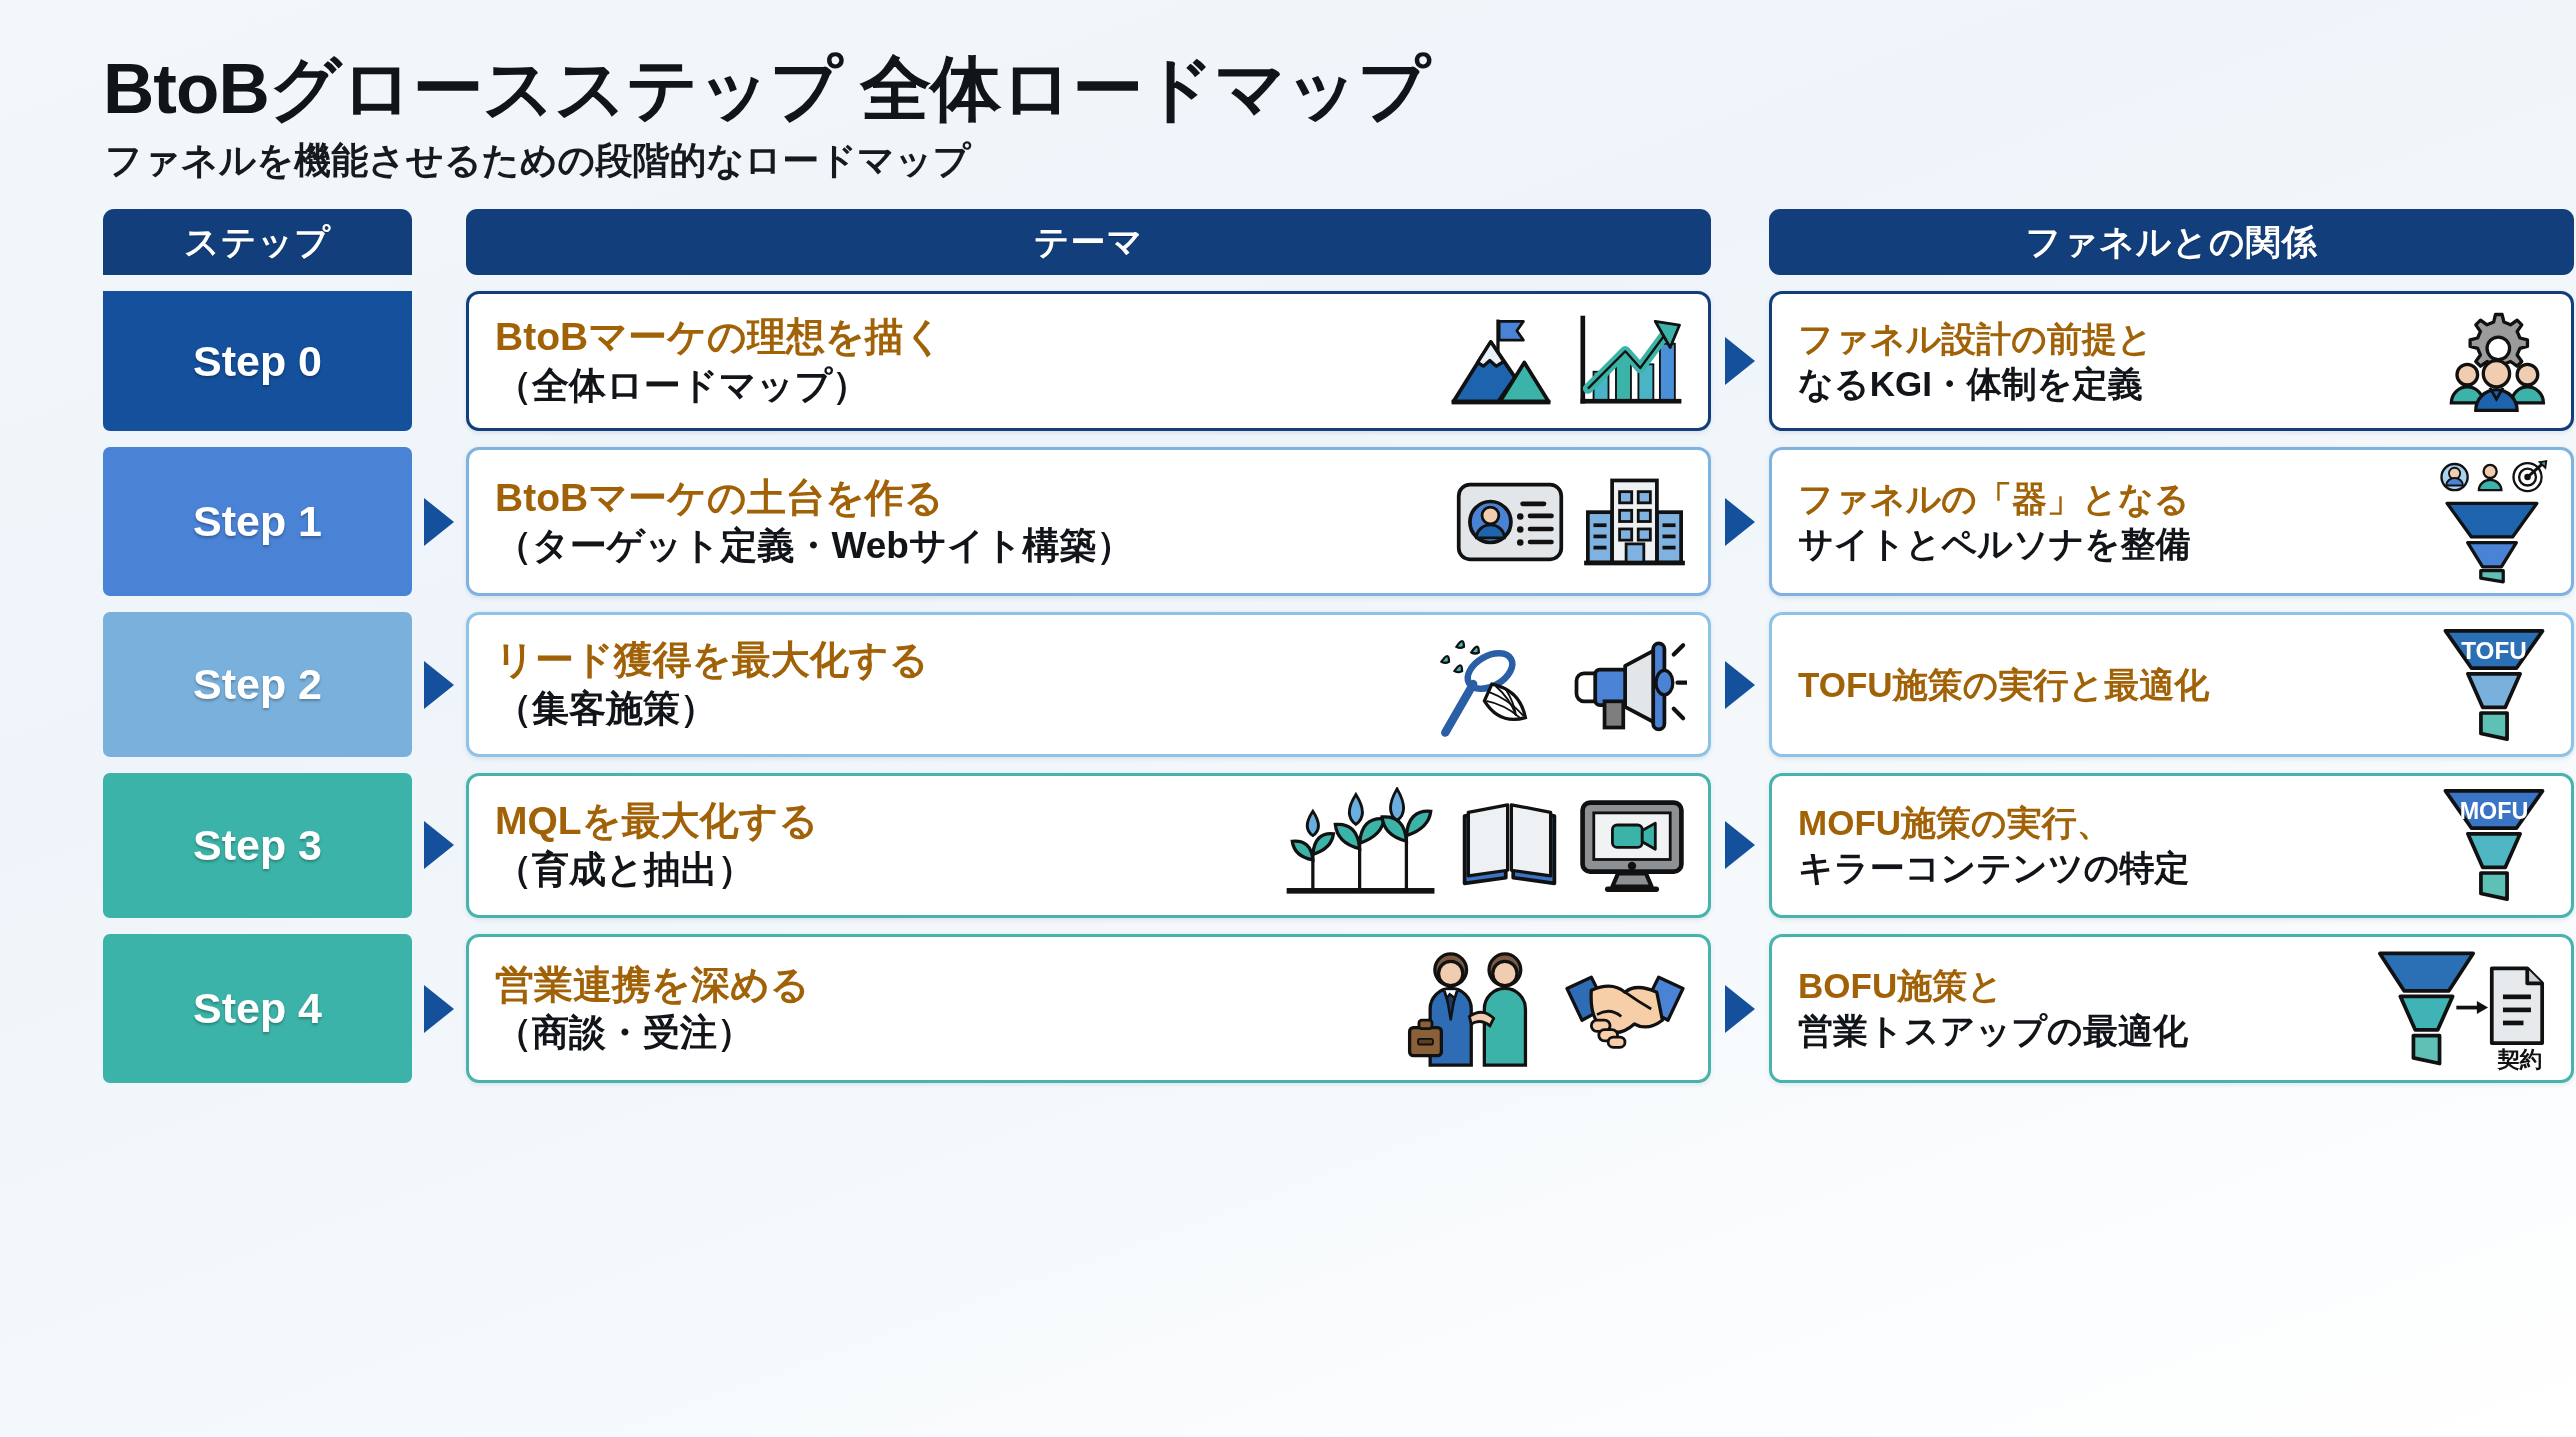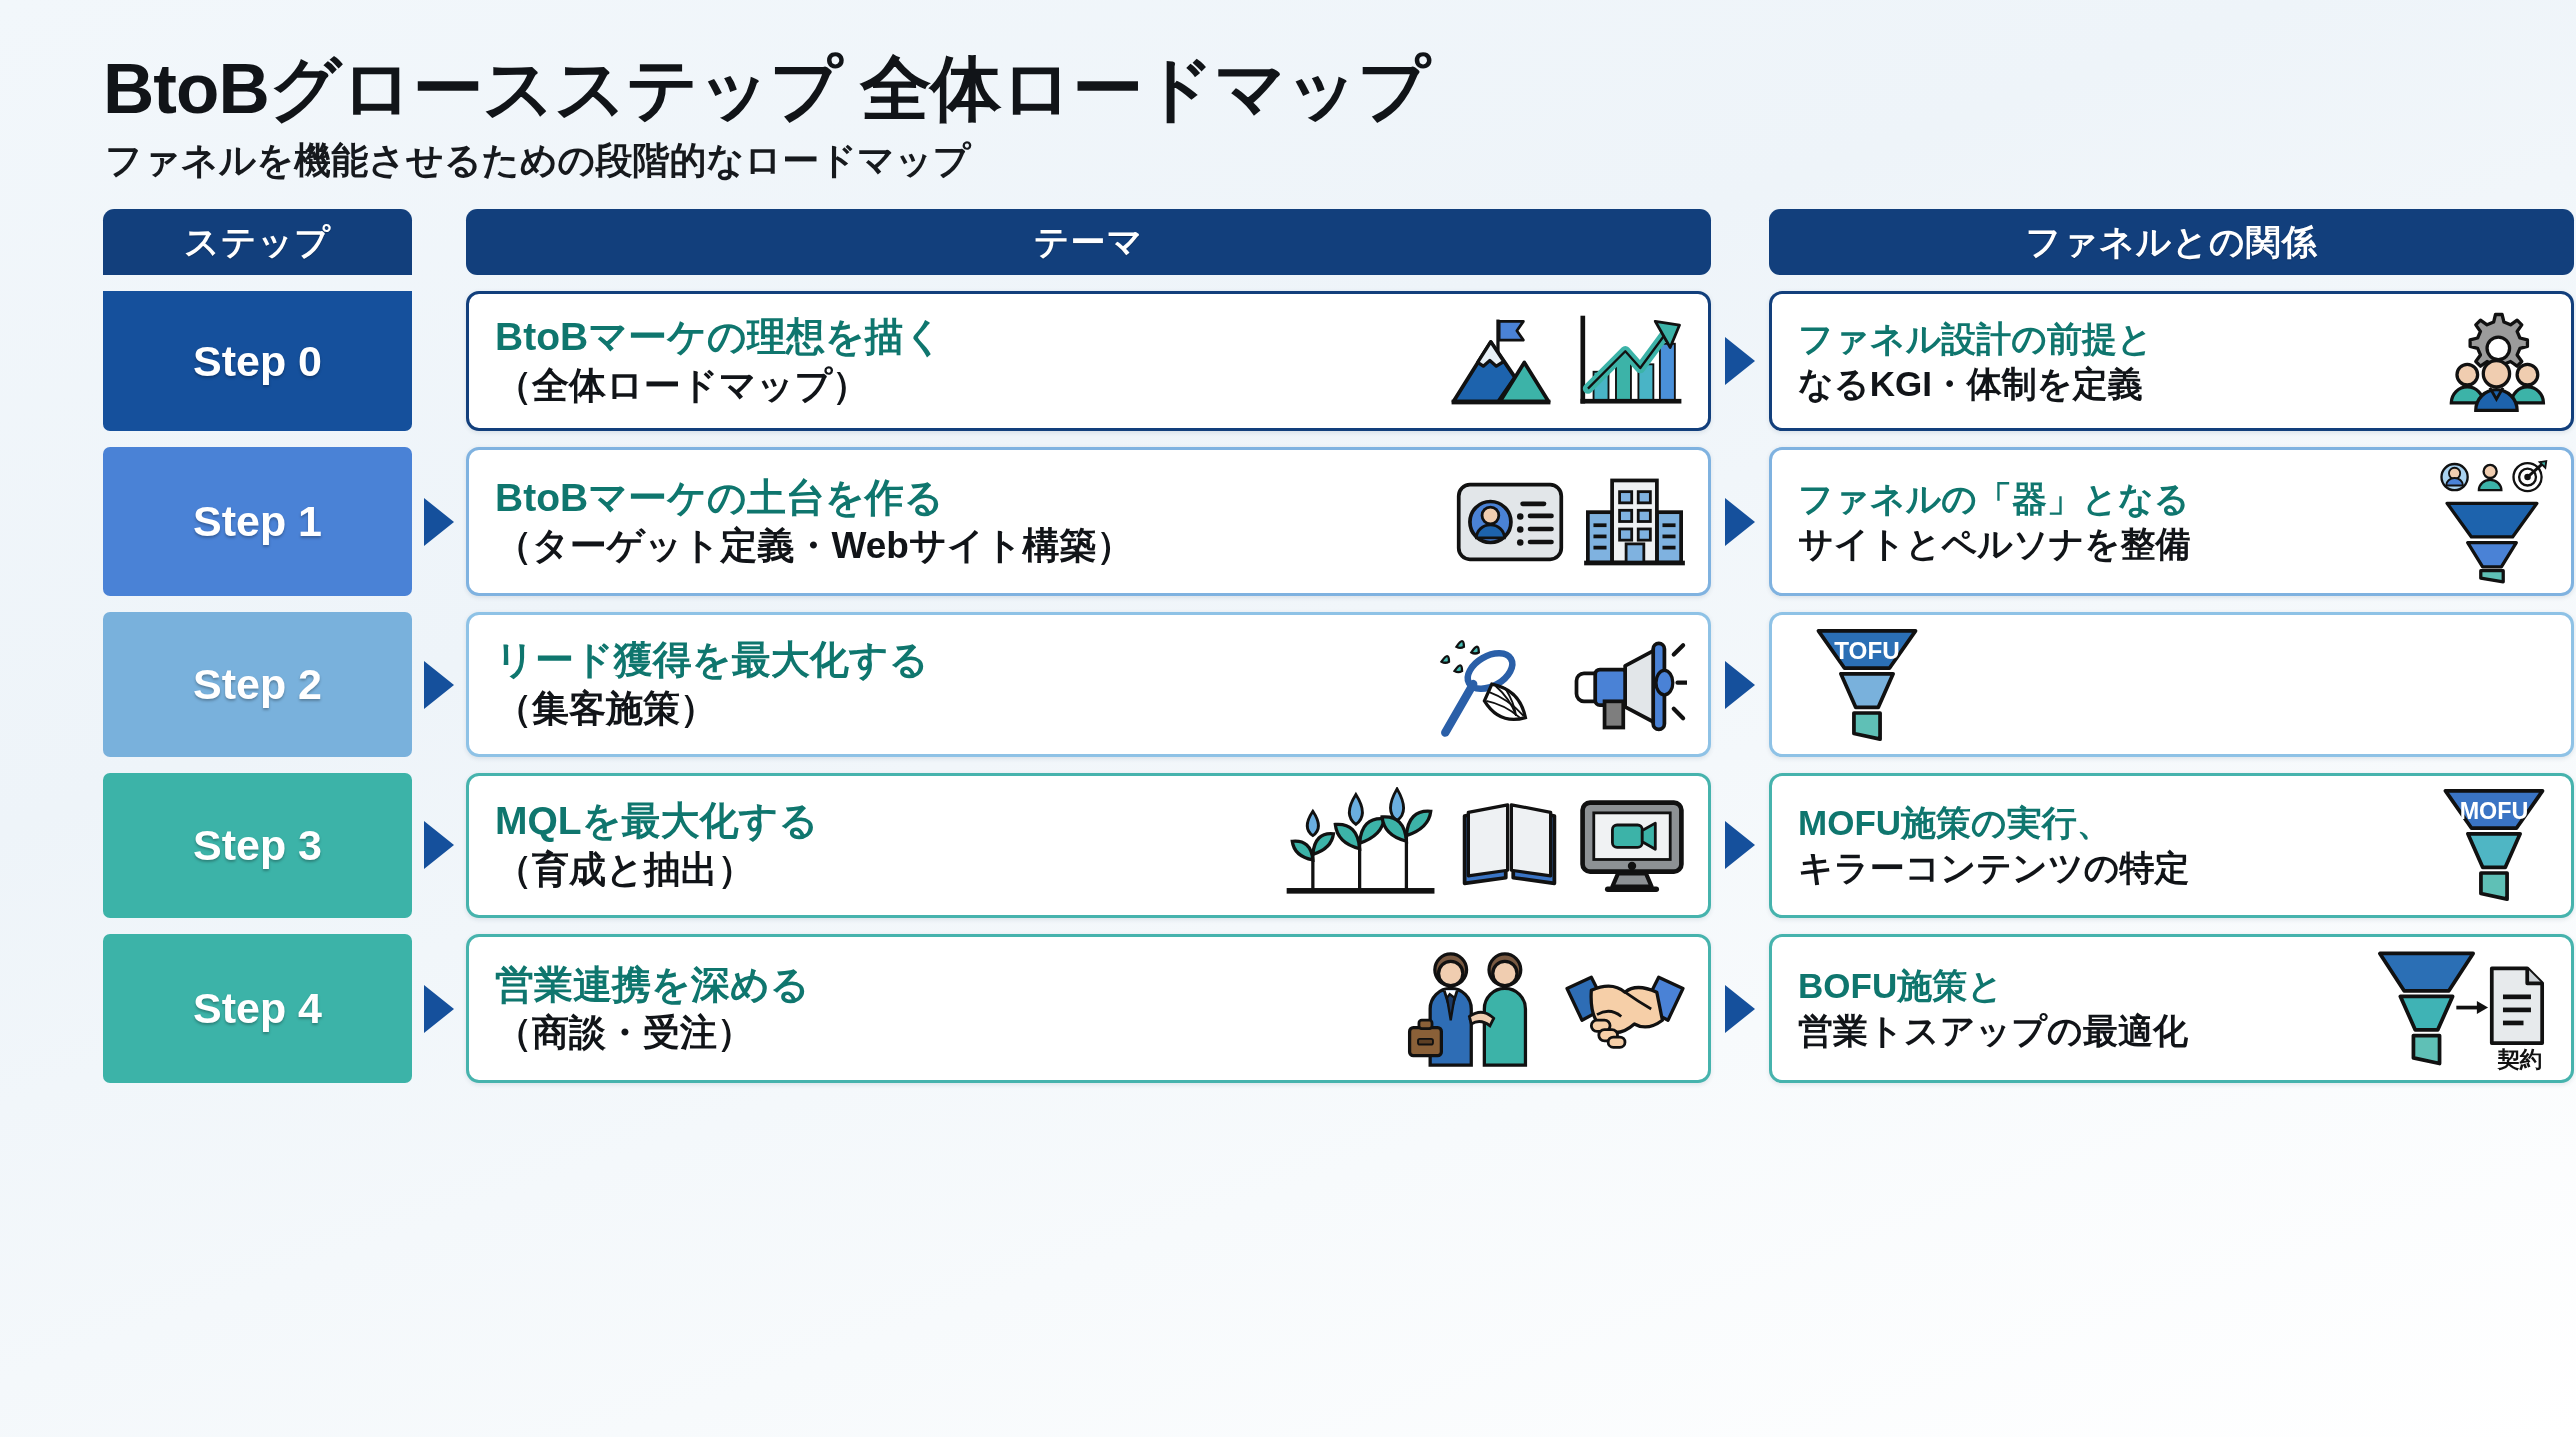--- a/index.html
+++ b/index.html
@@ -111,21 +111,21 @@
   .card.b-lblue  { border: 3.7px solid #8ec2e6; }
   .card.b-teal   { border: 3.7px solid #46b3ad; }
 
   .card-text {
     flex: 1 1 auto;
     min-width: 0;
   }
   .line1 {
     font-size: 39px;
     font-weight: 700;
-    color: #0f766e;
+    color: #a16207;
     line-height: 1.18;
     white-space: nowrap;
   }
   .line2 {
     font-size: 37px;
     font-weight: 700;
     color: #111418;
     line-height: 1.2;
     margin-top: 3.7px;
     white-space: nowrap;
@@ -358,20 +358,23 @@
           </svg>
         </span>
       </div>
     </div>
 
     <div class="arrow-cell">
       <span class="arrow"></span>
     </div>
 
     <div class="card b-lblue rel">
+      <div class="card-text">
+        <div class="line1">TOFU施策の実行と最適化</div>
+      </div>
       <div class="icons">
         <span>
           <svg width="112" height="120" viewBox="0 0 120 128">
             <path d="M8 6 L112 6 L84 46 L36 46 Z" fill="#2b6fb5" stroke="#111" stroke-width="4" stroke-linejoin="round"></path>
             <text x="60" y="36" text-anchor="middle" font-family="Liberation Sans, sans-serif" font-size="26" font-weight="700" fill="#ffffff">TOFU</text>
             <path d="M32 52 L88 52 L72 88 L48 88 Z" fill="#79b1dc" stroke="#111" stroke-width="4" stroke-linejoin="round"></path>
             <path d="M46 94 L74 94 L74 122 L46 116 Z" fill="#5fc0b6" stroke="#111" stroke-width="4" stroke-linejoin="round"></path>
           </svg>
         </span>
       </div>

